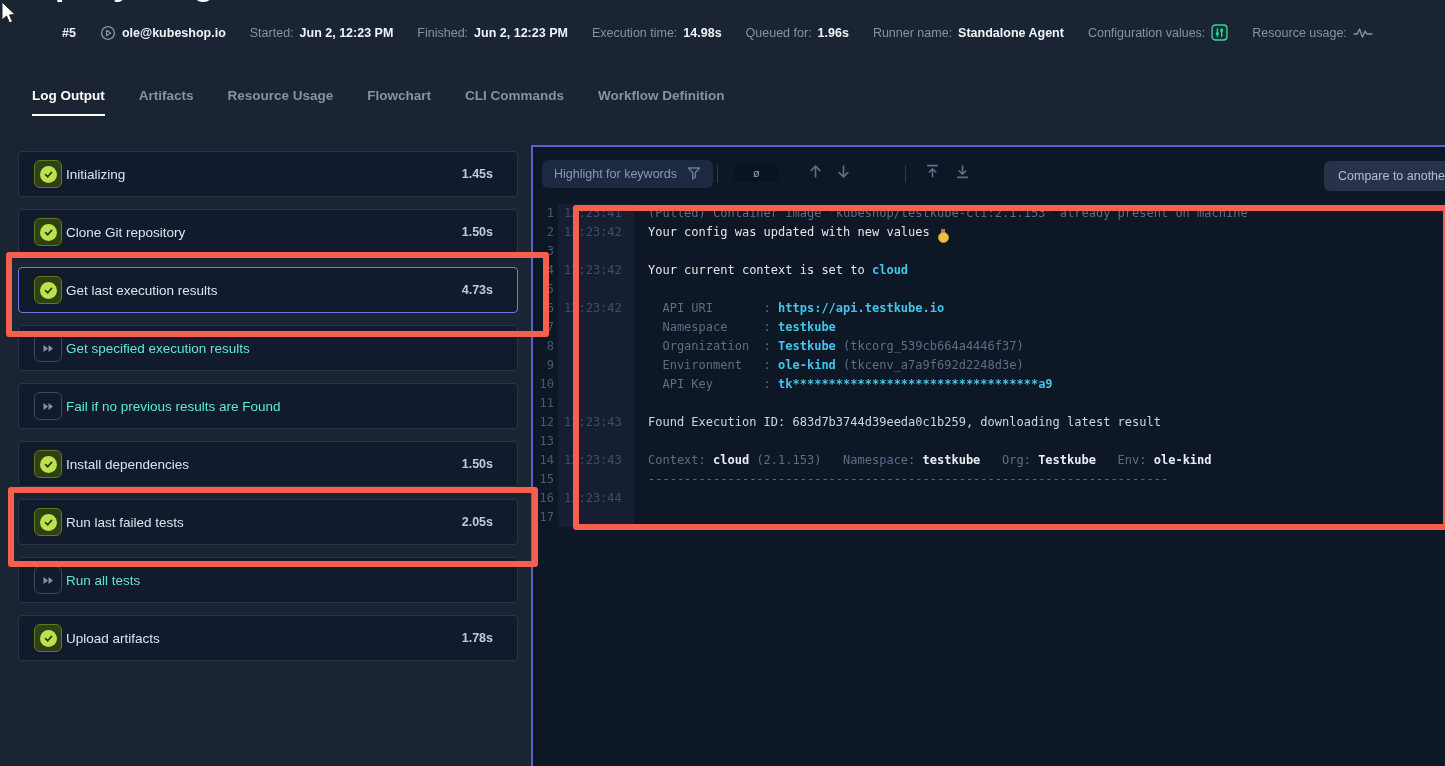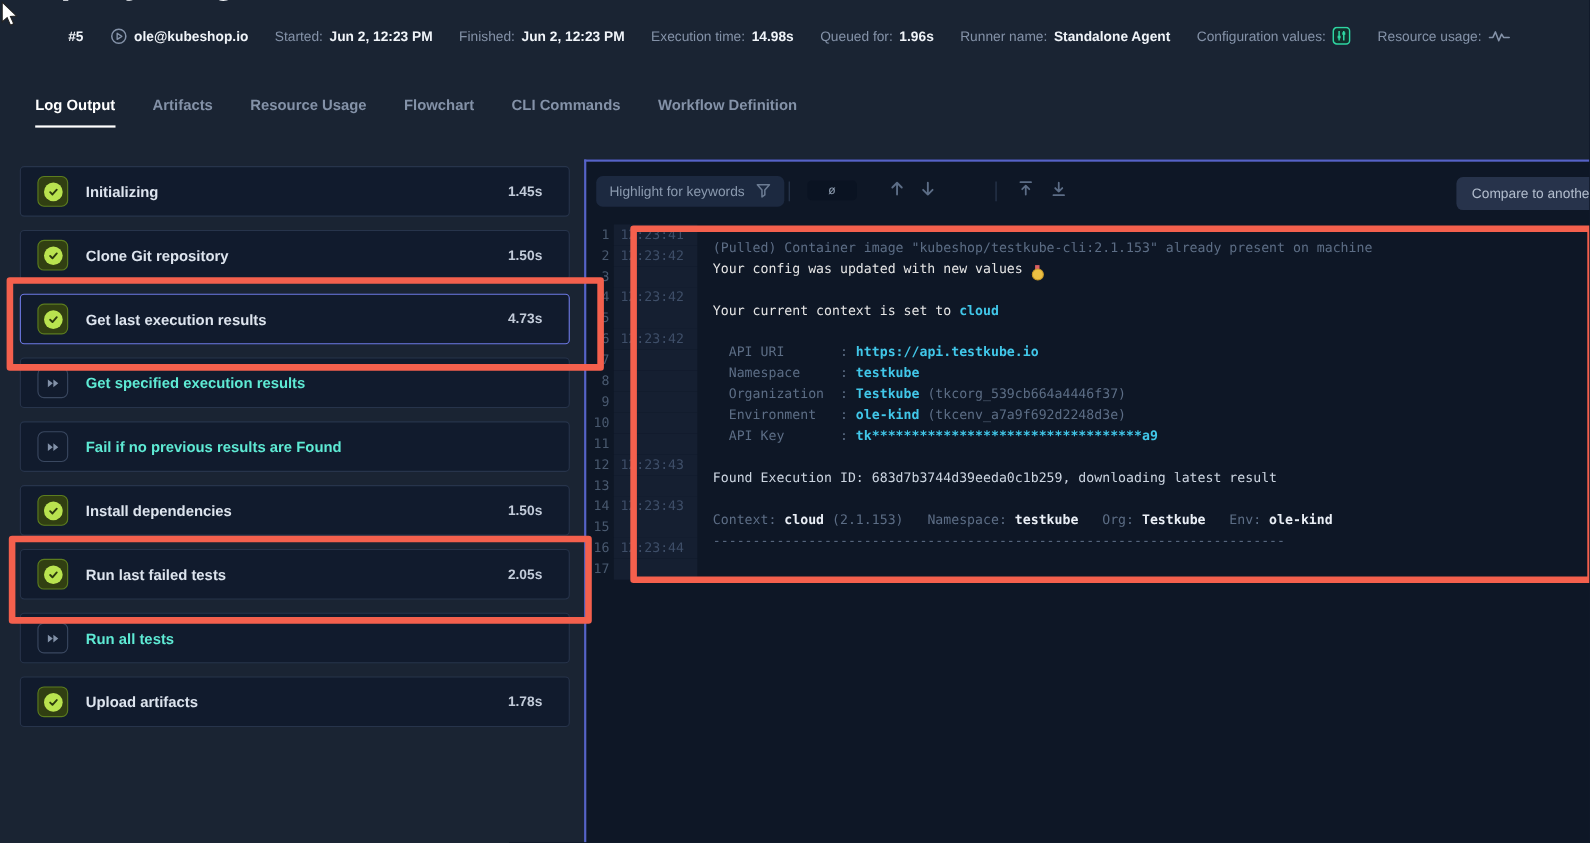--- a/index.html
+++ b/index.html
@@ -27,21 +27,21 @@
   .tab{background:none;border:none;padding:0 0 13px 0;cursor:pointer;color:#8492a8;
        font:inherit;position:relative;}
   .tab.active{color:#ffffff;margin-left:14px;}
   .tab.active::after{content:"";position:absolute;left:0;right:0;bottom:0;height:2.5px;background:#ffffff;}
 
   
   .steps{position:absolute;top:151px;left:18px;width:500px;}
   .step{box-sizing:border-box;height:46px;margin-bottom:12px;display:flex;align-items:center;
         background:#111b2d;border:1px solid #27344b;border-radius:4px;padding:0 24px 0 15px;cursor:pointer;}
   .step.selected{border:1.5px solid #6e7ae6;}
-  .step-label{font-size:13.5px;font-weight:700;color:#dde4ee;margin-left:16px;}
+  .step-label{font-size:13.5px;font-weight:400;color:#dde4ee;margin-left:4px;}
   .step.skipped .step-label{color:#5eead4;}
   .step-time{margin-left:auto;font-size:12.5px;font-weight:700;color:#c2cbd9;}
   .ic-pass{flex:none;width:26px;height:26px;border-radius:6px;background:#313f12;
            border:1px solid #5c7d1e;display:flex;align-items:center;justify-content:center;}
   .ic-pass .dot{width:17px;height:17px;border-radius:50%;background:#b9e34f;
                 display:flex;align-items:center;justify-content:center;}
   .ic-skip{flex:none;width:26px;height:26px;border-radius:6px;border:1px solid #3a4860;
            display:flex;align-items:center;justify-content:center;}
 
   
@@ -59,21 +59,21 @@
   .btn-up{left:273px;} .btn-down{left:301px;} .btn-top{left:390px;} .btn-bot{left:420px;}
   .compare{position:absolute;left:791px;top:14px;background:#27334b;border:none;border-radius:6px;
            padding:8px 14px;color:#b2bdcd;font-family:inherit;font-size:12.5px;cursor:pointer;white-space:nowrap;}
 
   
   .log{position:absolute;top:57px;left:0;right:0;font-family:"DejaVu Sans Mono",monospace;
        font-size:12px;line-height:19px;}
   .log-line{display:flex;height:19px;}
   .ln{flex:none;width:21px;text-align:right;color:#49596f;}
   .ts{flex:none;width:70px;margin-left:4px;padding-left:6px;background:#151f31;color:#3e4e68;}
-  .lc{margin-left:14px;white-space:pre;margin-top:12px;}
+  .lc{margin-left:14px;white-space:pre;}
   .sg-muted{color:#5c6d85;}
   .sg-yellow{color:#e5e5e5;}
   .sg-accent{color:#41c7e9;font-weight:700;}
   .sg-plain{color:#ccd5e1;}
   .sg-strong{color:#e9eef5;font-weight:700;}
   .sg-medal{font-size:0;display:inline-block;width:12px;height:14px;position:relative;vertical-align:-2px;}
   .sg-medal::before{content:"";position:absolute;top:0;left:4px;width:4px;height:6px;background:#d95f63;}
   .sg-medal::after{content:"";position:absolute;bottom:0;left:1px;width:9px;height:9px;border-radius:50%;
                    background:#ecc043;border:1px solid #c89a2a;}
 

